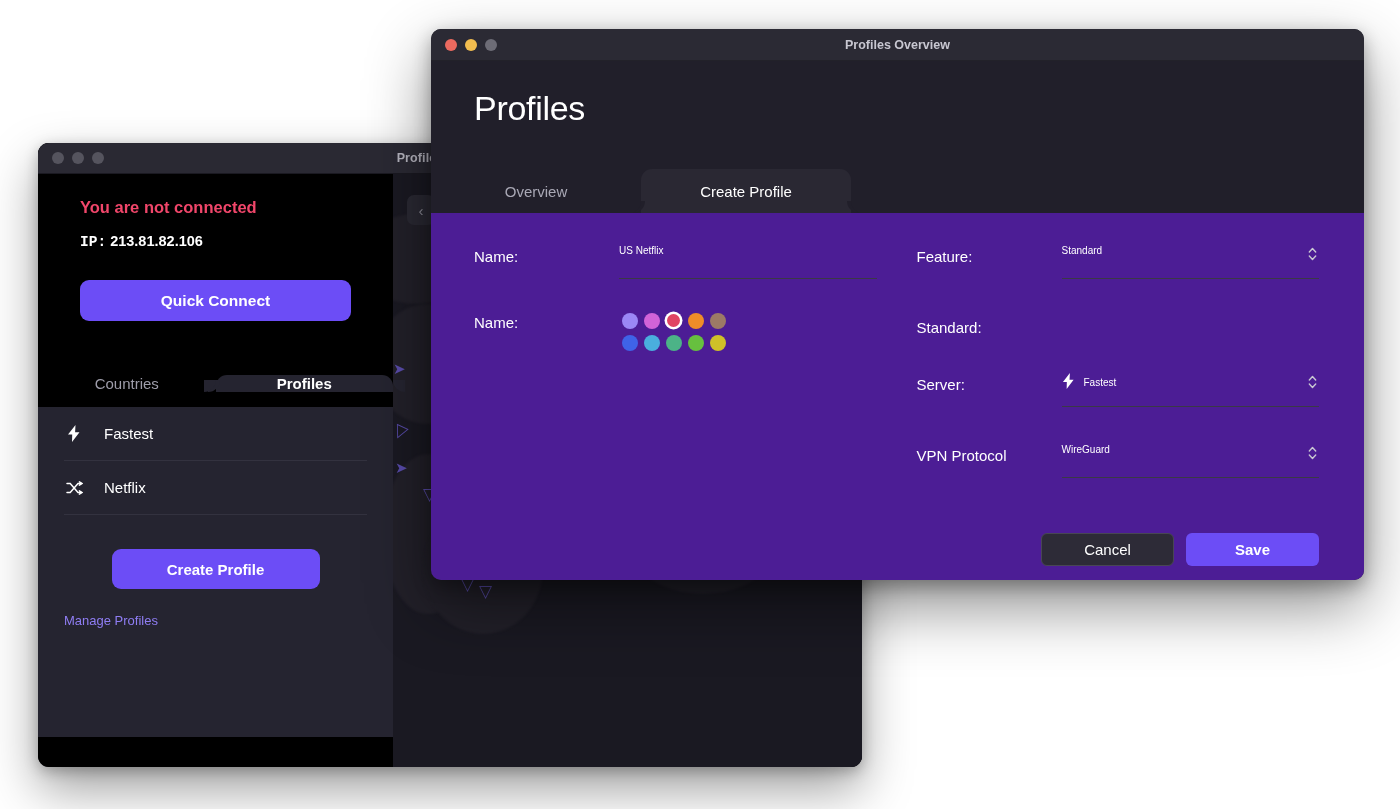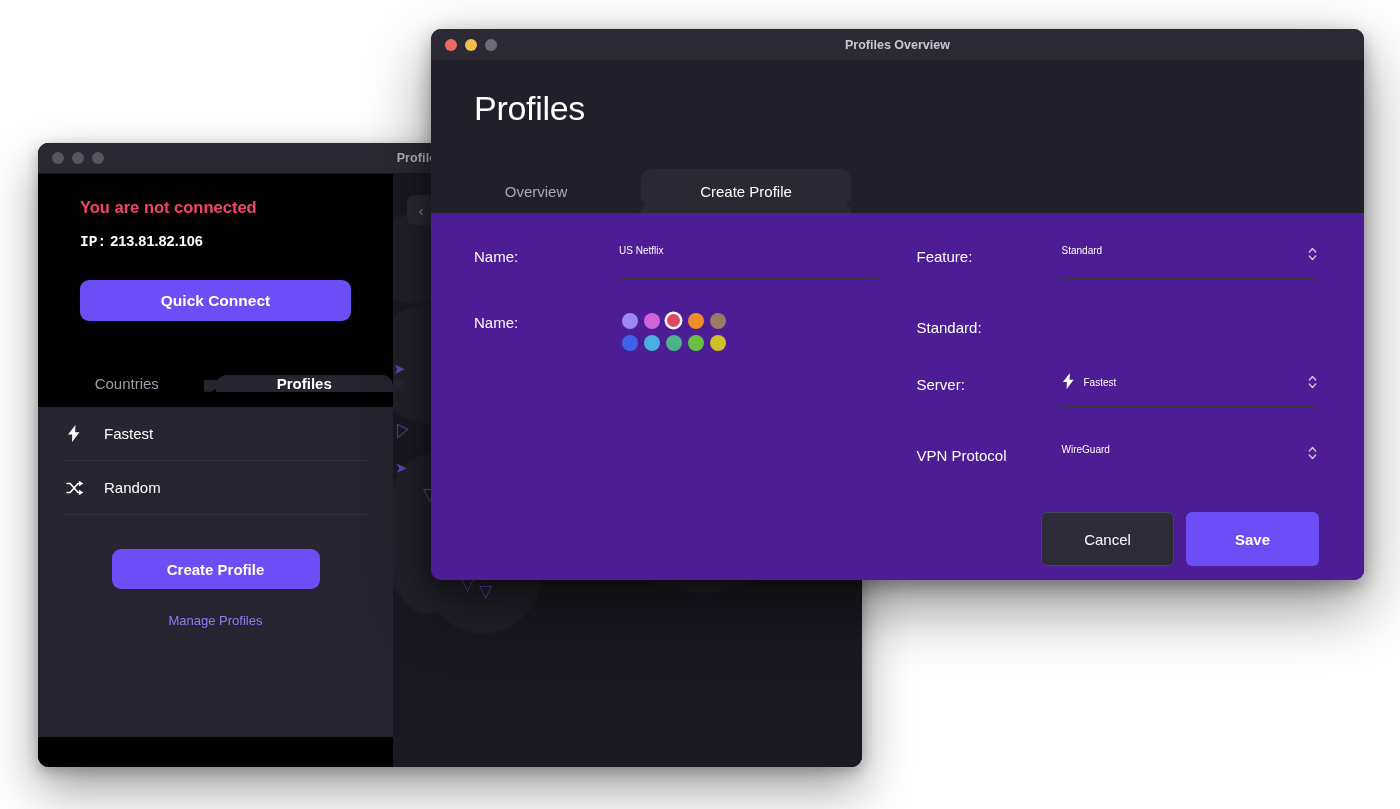--- a/index.html
+++ b/index.html
@@ -175,21 +175,20 @@
     background: #6c4df6;
     color: #fff;
     font-size: 15px;
     font-weight: bold;
     border: none;
     cursor: pointer;
     font-family: "Liberation Sans", sans-serif;
   }
   .manage-profiles {
     display: block;
-    text-align: center;
     margin-top: 24px;
     font-size: 13px;
     color: #8f7df3;
     cursor: pointer;
     text-decoration: none;
   }
 
   
   .map-canvas {
     position: absolute;
@@ -388,21 +387,21 @@
     background: #3c3b6e;
   }
   .dlg-actions {
     position: absolute;
     right: 45px;
     bottom: 22px;
     display: flex;
     gap: 12px;
   }
   .btn {
-    height: 54px;
+    height: 33px;
     border-radius: 6px;
     font-size: 15px;
     font-family: "Liberation Sans", sans-serif;
     cursor: pointer;
     border: none;
     display: flex;
     align-items: center;
     justify-content: center;
   }
   .btn-cancel {
@@ -460,21 +459,21 @@
       </div>
       <div class="profile-row">
         <span class="pi">
           <svg width="17" height="14" viewBox="0 0 17 14" fill="none" stroke="#ffffff" stroke-width="1.5" stroke-linecap="round">
             <path d="M1 2.5h3.2L12 11.5h3.4"></path>
               <path d="M1 11.5h3.2L12 2.5h3.4"></path>
             <path d="M13.4 0.8 16 2.5l-2.6 1.7"></path>
               <path d="M13.4 9.8 16 11.5l-2.6 1.7"></path>
           </svg>
         </span>
-        <span class="pl">Random</span>
+        <span class="pl">Netflix</span>
       </div>
       <button class="create-profile">Create Profile</button>
       <a class="manage-profiles">Manage Profiles</a>
     </div>
   </div>
 
   <div class="bg-right">
     <div class="map-canvas">
       <div class="landmass" style="left:-40px; top:40px; width:130px; height:90px;"></div>
       <div class="landmass" style="left:-20px; top:130px; width:110px; height:120px;"></div>

